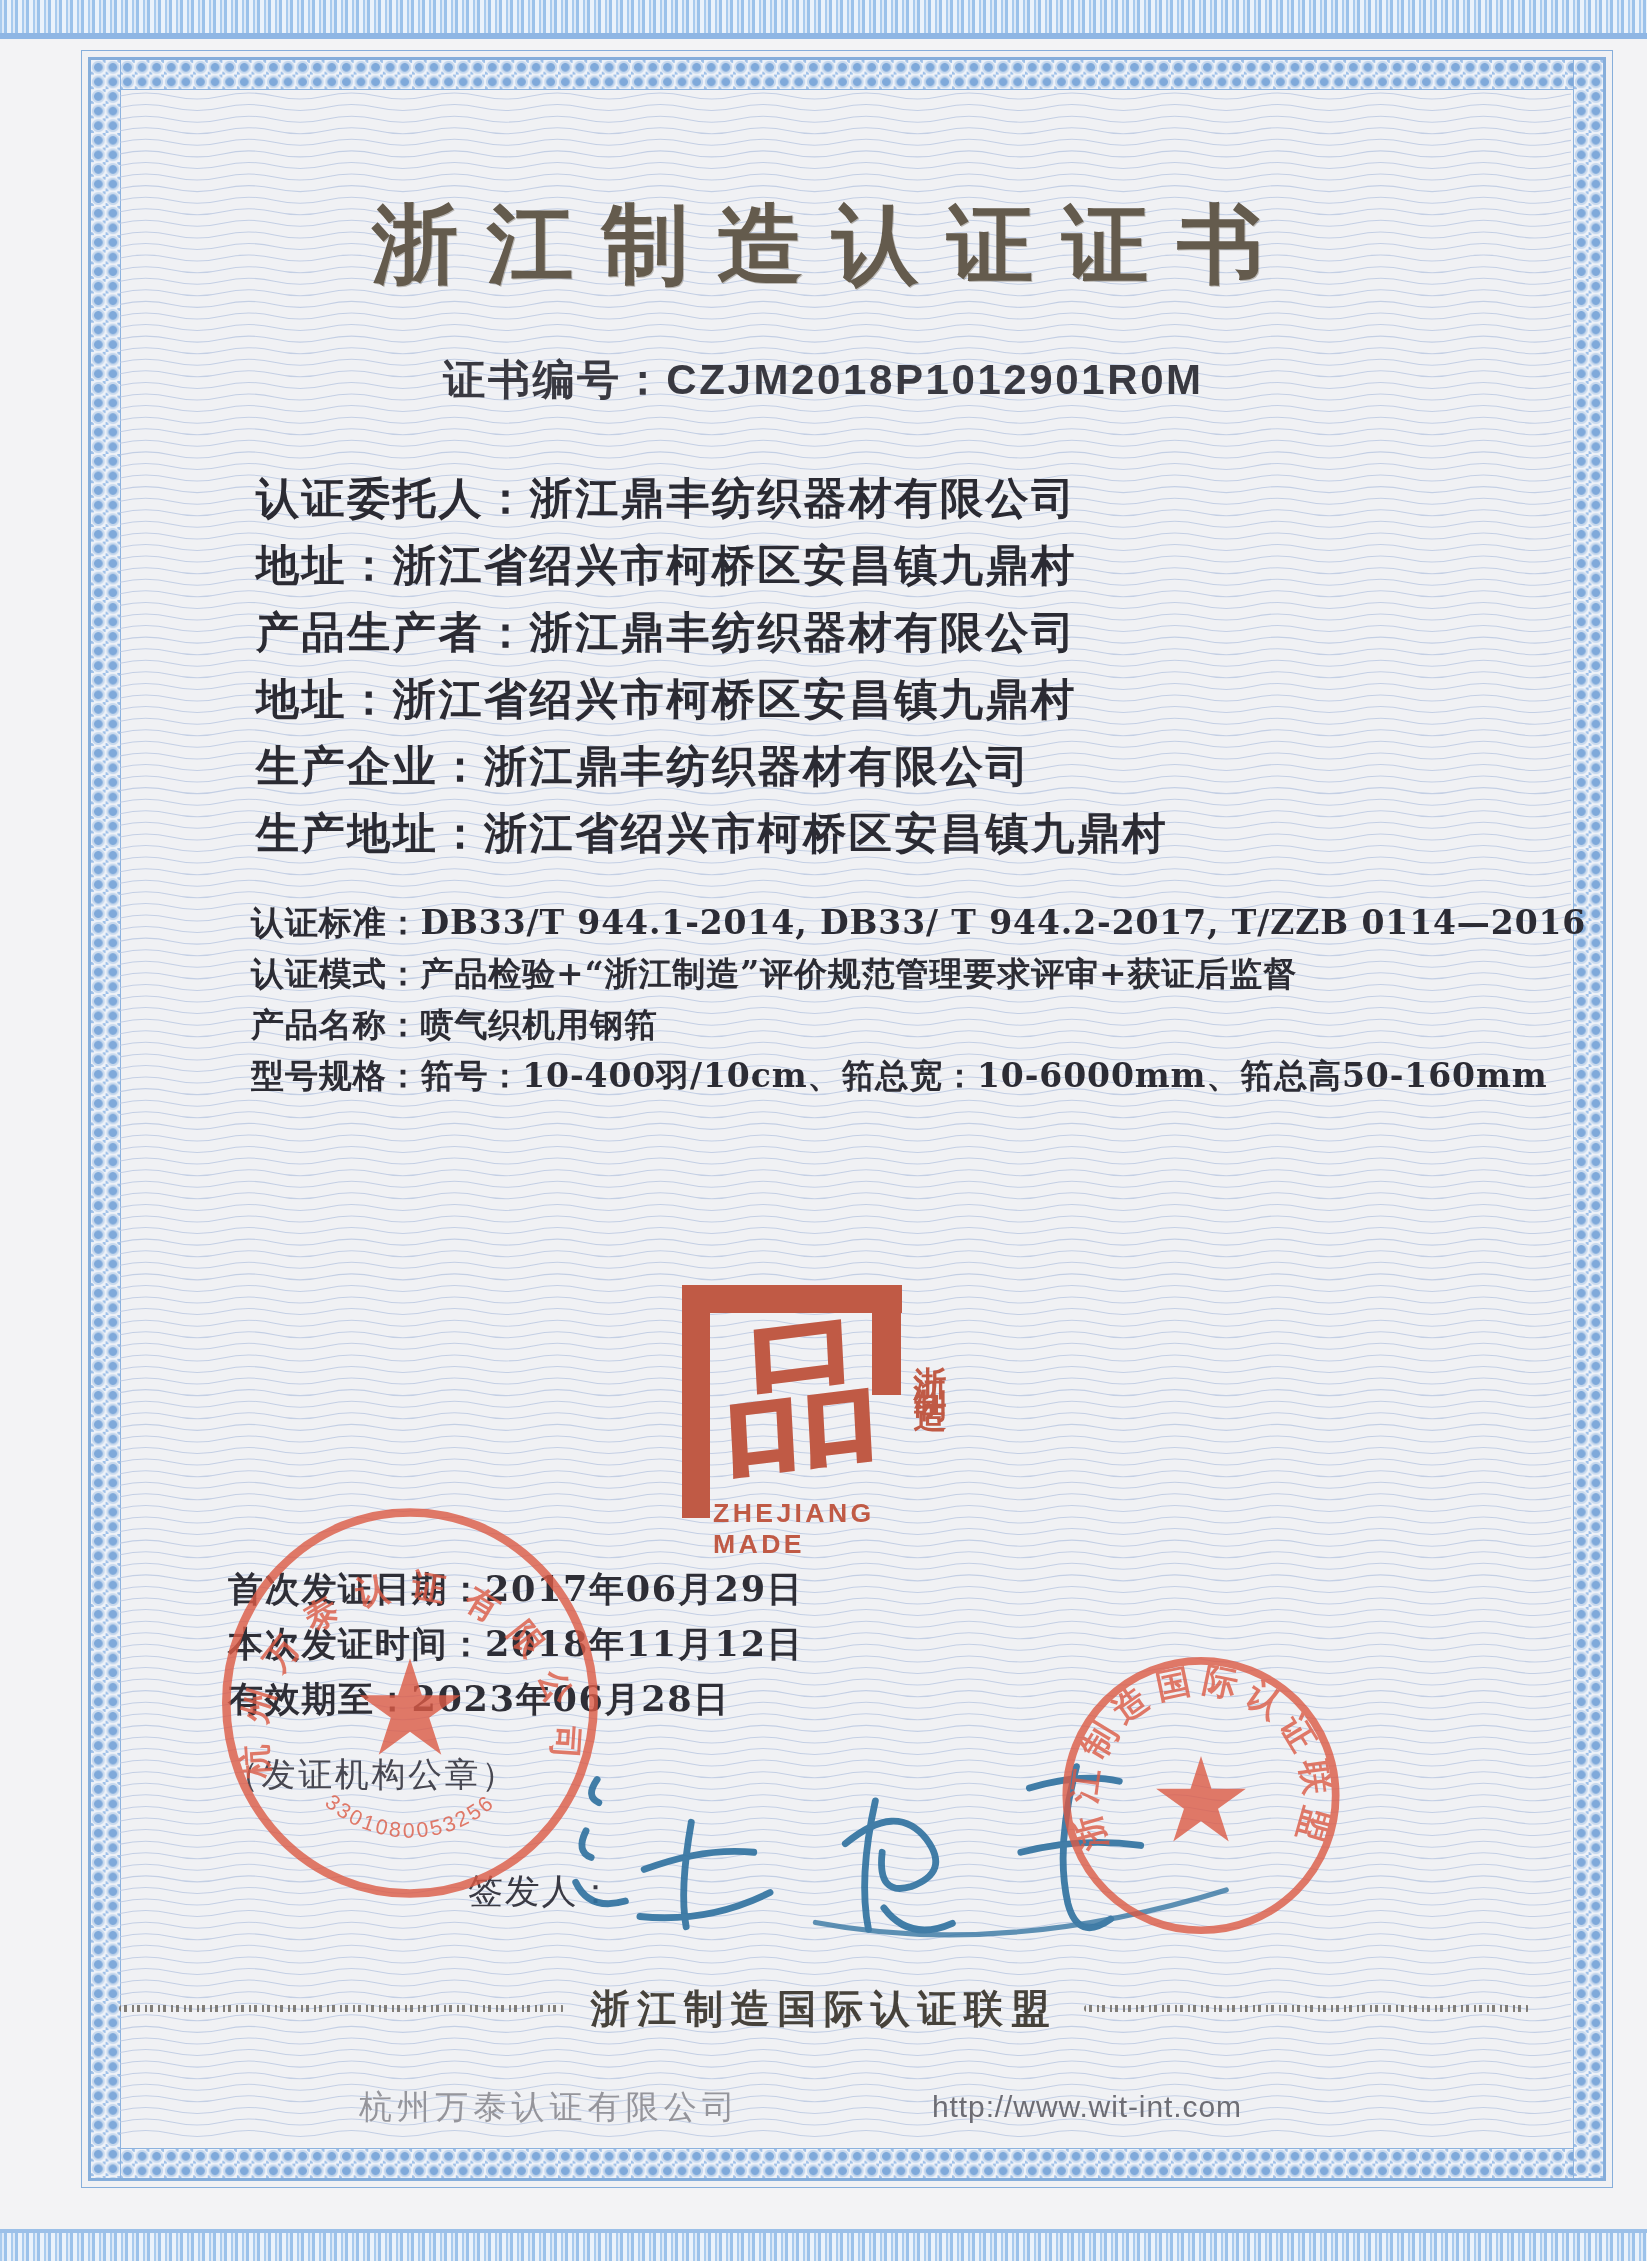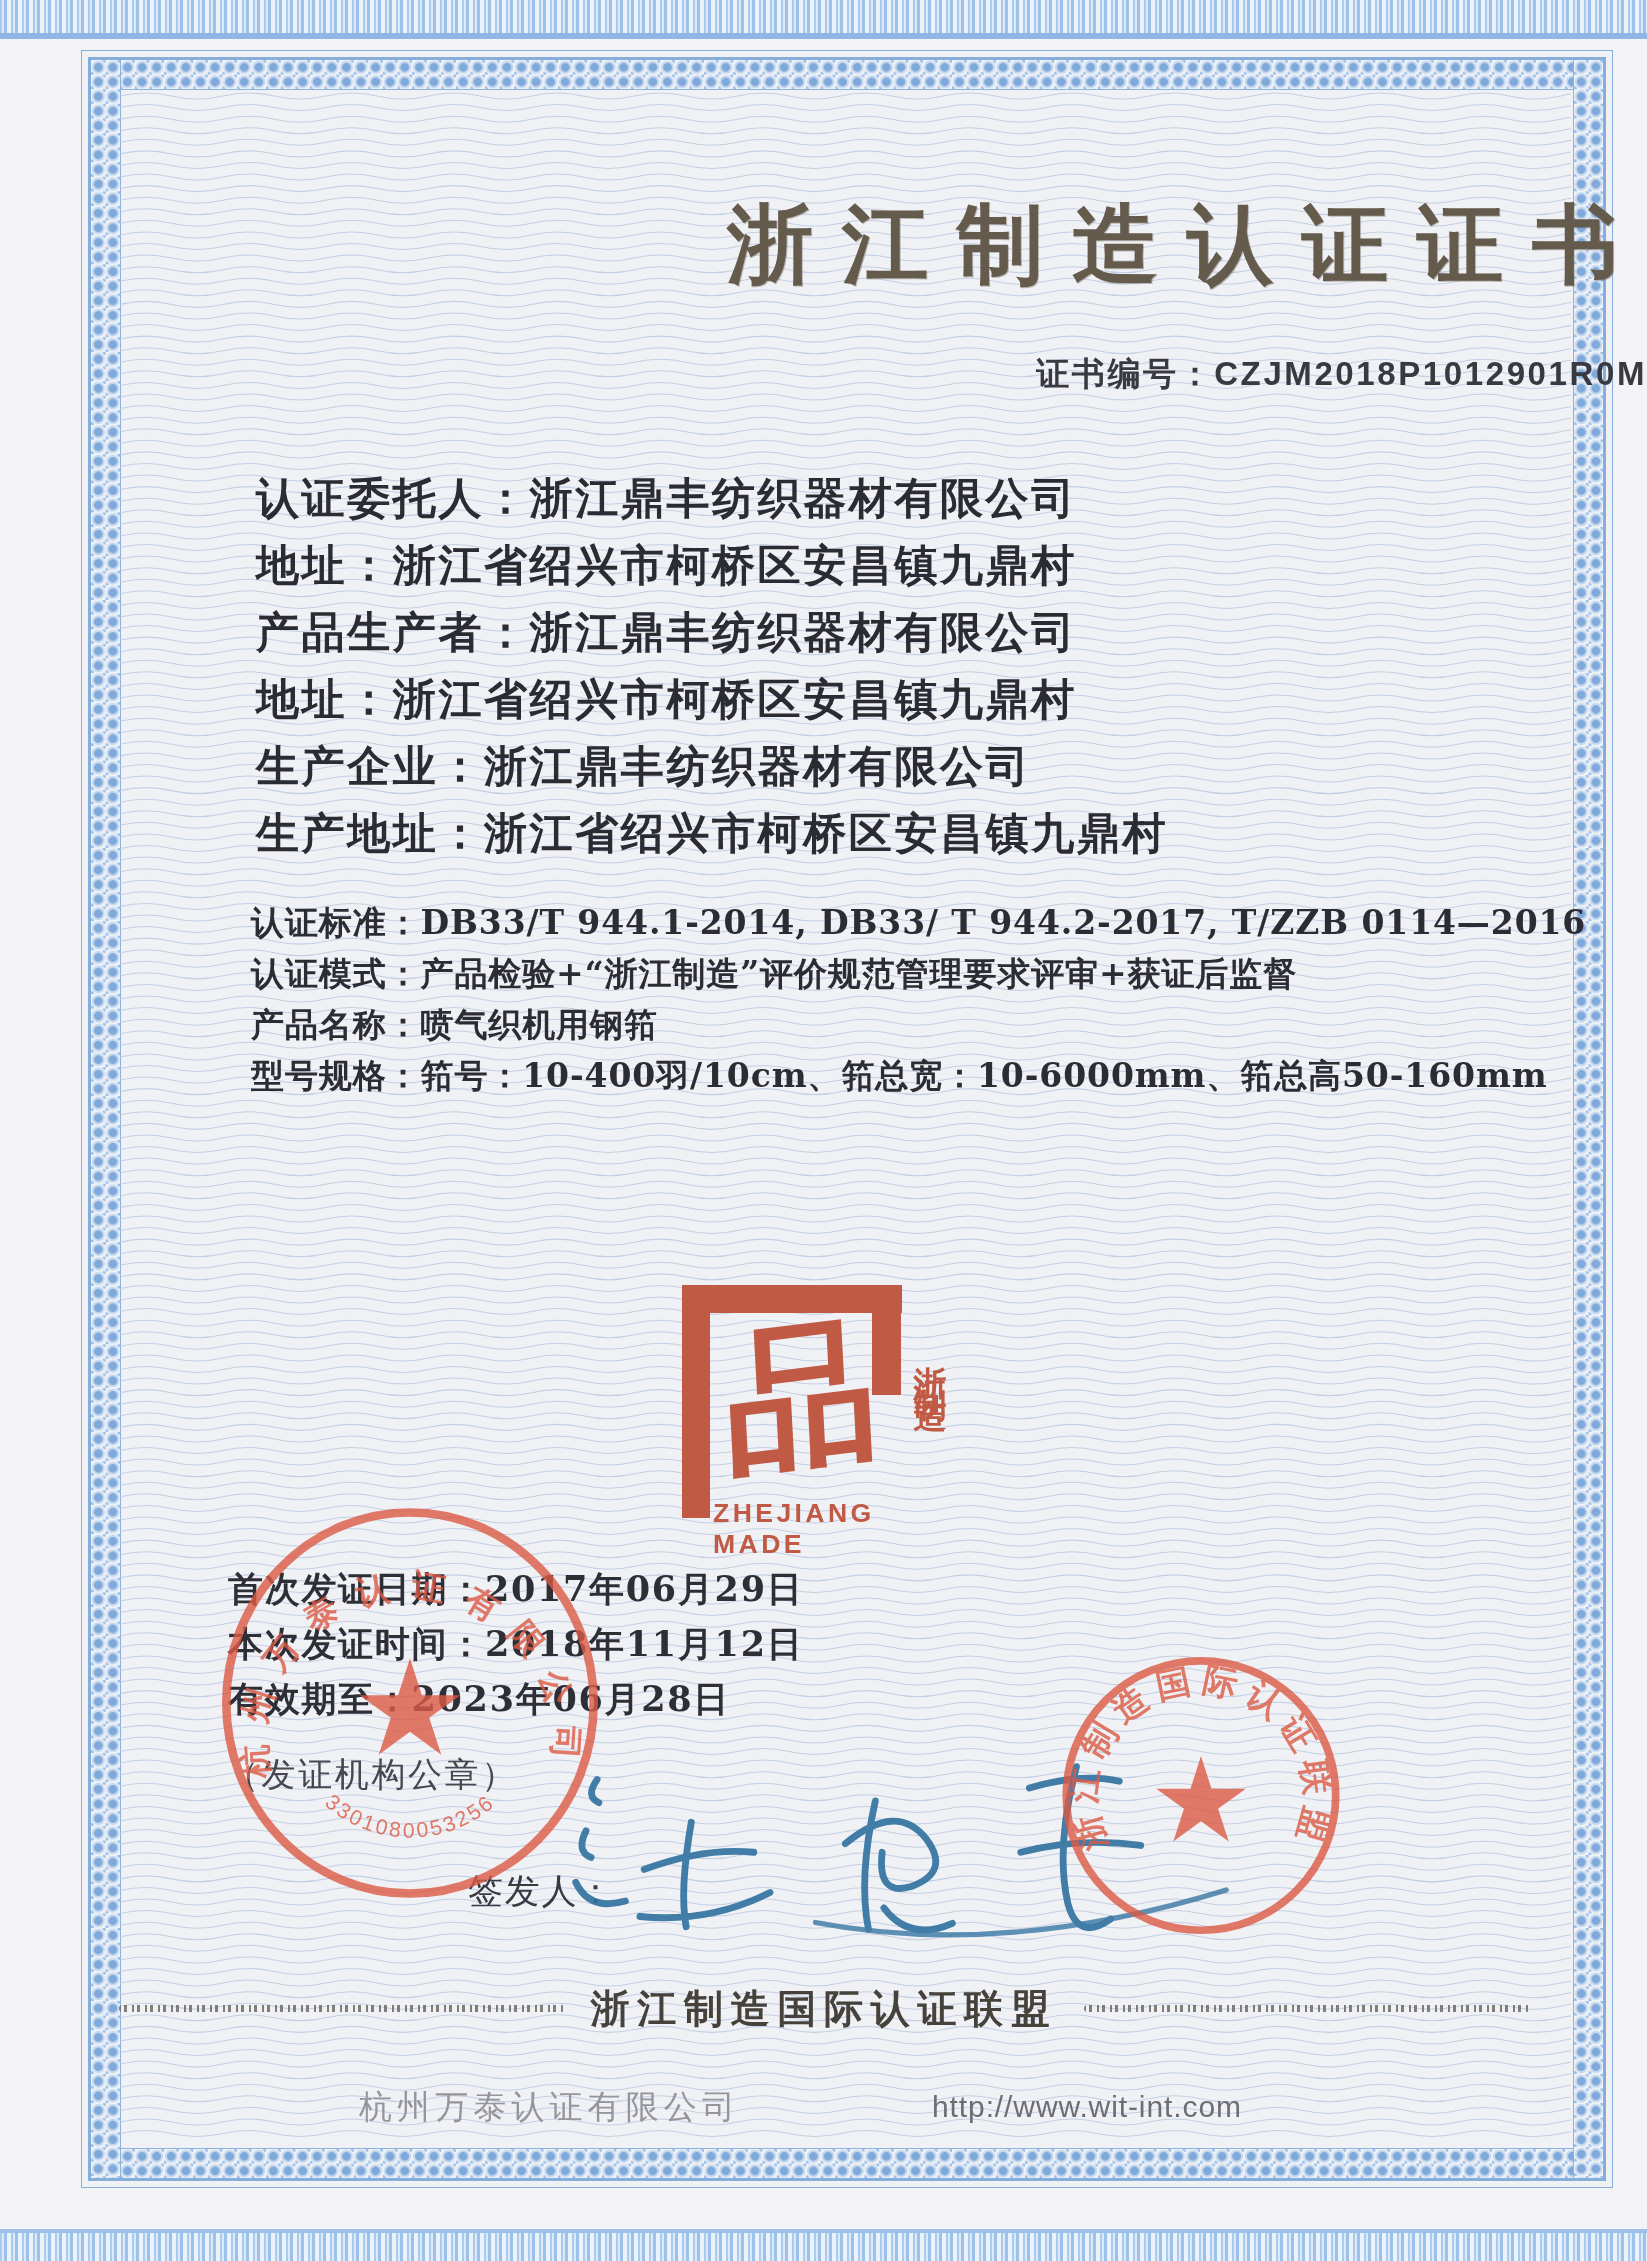--- a/index.html
+++ b/index.html
@@ -22,26 +22,26 @@
       radial-gradient(circle at 0% 100%,#9dbfe8 0 2.6px,transparent 3.4px),
       radial-gradient(circle at 100% 0%,#9dbfe8 0 2.6px,transparent 3.4px);
     background-size:14.6px 14.6px;}
   .band-top{left:0;right:0;top:0;height:29px;border-bottom:0.9px solid #8cb2de;}
   .band-bottom{left:0;right:0;bottom:0;height:29px;border-top:0.9px solid #8cb2de;}
   .band-left{left:0;top:0;bottom:0;width:29px;border-right:0.9px solid #8cb2de;}
   .band-right{right:0;top:0;bottom:0;width:29px;border-left:0.9px solid #8cb2de;}
   .waves{position:absolute;left:120px;top:89px;width:1451px;height:2055px;z-index:1;}
   
   .abs{position:absolute;z-index:2;}
-  .title{left:0;width:1647px;top:187px;text-align:right;
+  .title{left:0;width:1647px;top:187px;text-align:center;
          font-weight:700;font-size:86px;letter-spacing:29px;padding-left:17px;box-sizing:border-box;
          color:#645b4d;text-shadow:0.9px 0.9px 0 rgba(90,80,65,.35);}
-  .certno{left:0;width:1647px;top:352px;text-align:right;
+  .certno{left:0;width:1647px;top:352px;text-align:center;
           font-family:"Liberation Sans","DejaVu Sans",sans-serif;
-          font-weight:700;font-size:33px;letter-spacing:2.6px;color:#393941;}
+          font-weight:700;font-size:42px;letter-spacing:2.6px;color:#393941;}
   .info{left:256px;top:465px;font-weight:700;font-size:43px;color:#2b2b33;}
   .info div{height:67px;line-height:67px;letter-spacing:2.6px;}
   .details{left:251px;top:897px;font-weight:700;font-size:33px;color:#2c2c34;}
   .details div{height:51px;line-height:51px;letter-spacing:0.9px;}
   .para{left:251px;top:1131px;width:1175px;font-size:33px;color:#30303a;}
   .para div{height:55px;line-height:55px;letter-spacing:0.9px;}
   .para .indent{padding-left:67px;}
   
   .logo{left:682px;top:1285px;width:283px;height:262px;}
   .logo .bar{position:absolute;background:#c05a45;}

